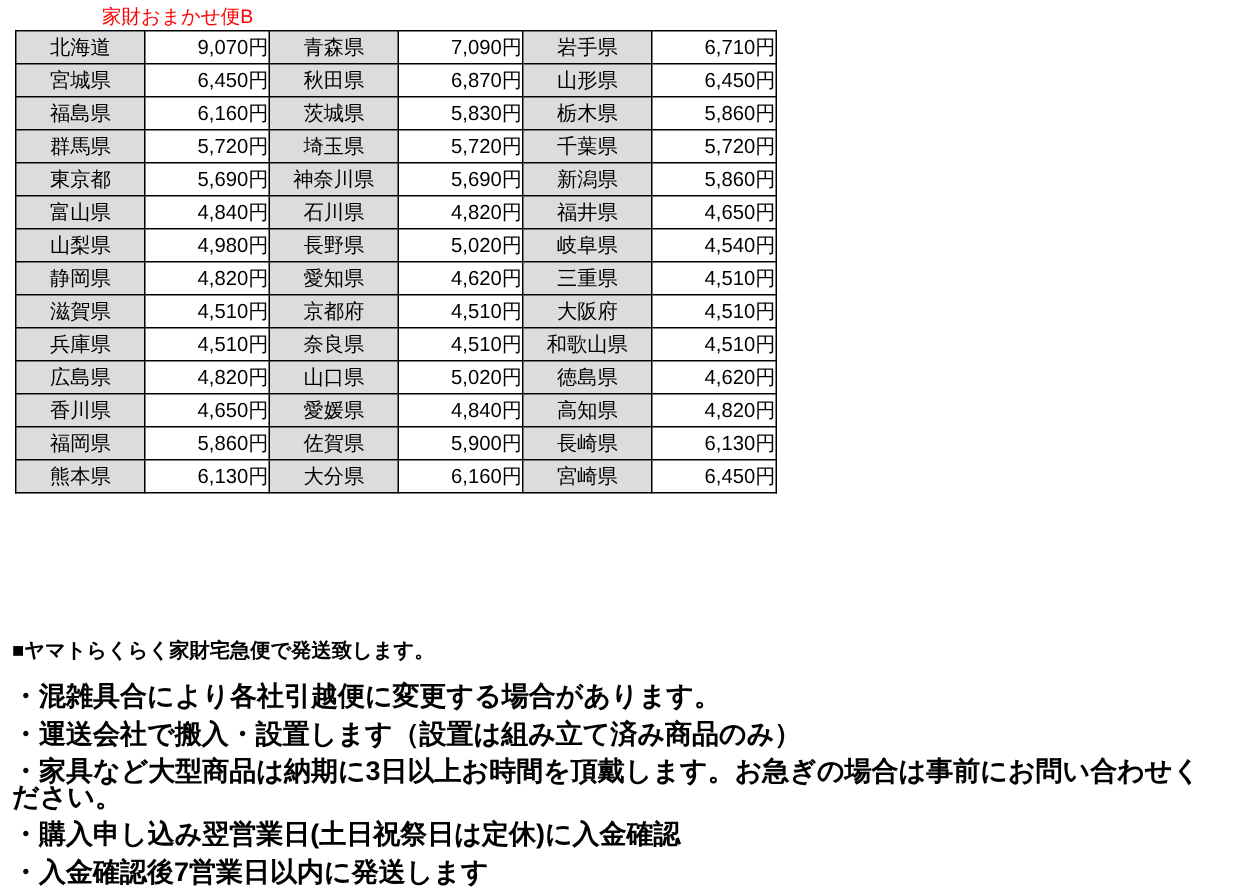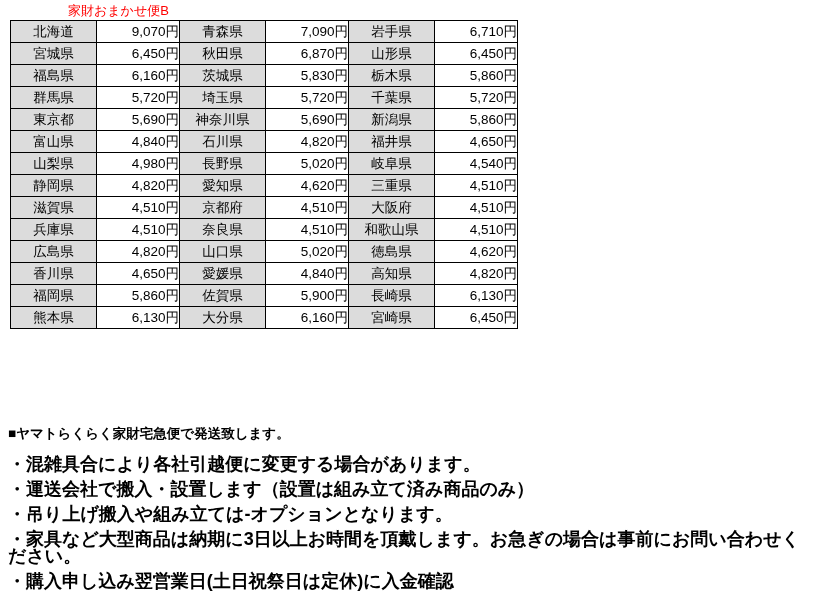--- a/index.html
+++ b/index.html
@@ -206,20 +206,19 @@
         <td class="pref">宮崎県</td>
         <td class="fee">6,450円</td>
       </tr>
     </tbody>
   </table>
 
   <div class="notes">
     <p class="note-head">■ヤマトらくらく家財宅急便で発送致します。</p>
     <p class="note-line">・混雑具合により各社引越便に変更する場合があります。</p>
     <p class="note-line">・運送会社で搬入・設置します（設置は組み立て済み商品のみ）</p>
-    <p class="note-line">・吊り上げ搬入や組み立ては-オプションとなります。</p>
     <p class="note-line">・家具など大型商品は納期に3日以上お時間を頂戴します。お急ぎの場合は事前にお問い合わせください。</p>
     <p class="note-line">・購入申し込み翌営業日(土日祝祭日は定休)に入金確認</p>
     <p class="note-line">・入金確認後7営業日以内に発送します</p>
     <p class="note-small">・店頭・複数ECモールで平行販売しておりますので同タイミングで購入された場合、お取引をキャンセル頂く場合があります。</p>
   </div>
 
 </div>
 
 </body></html>

